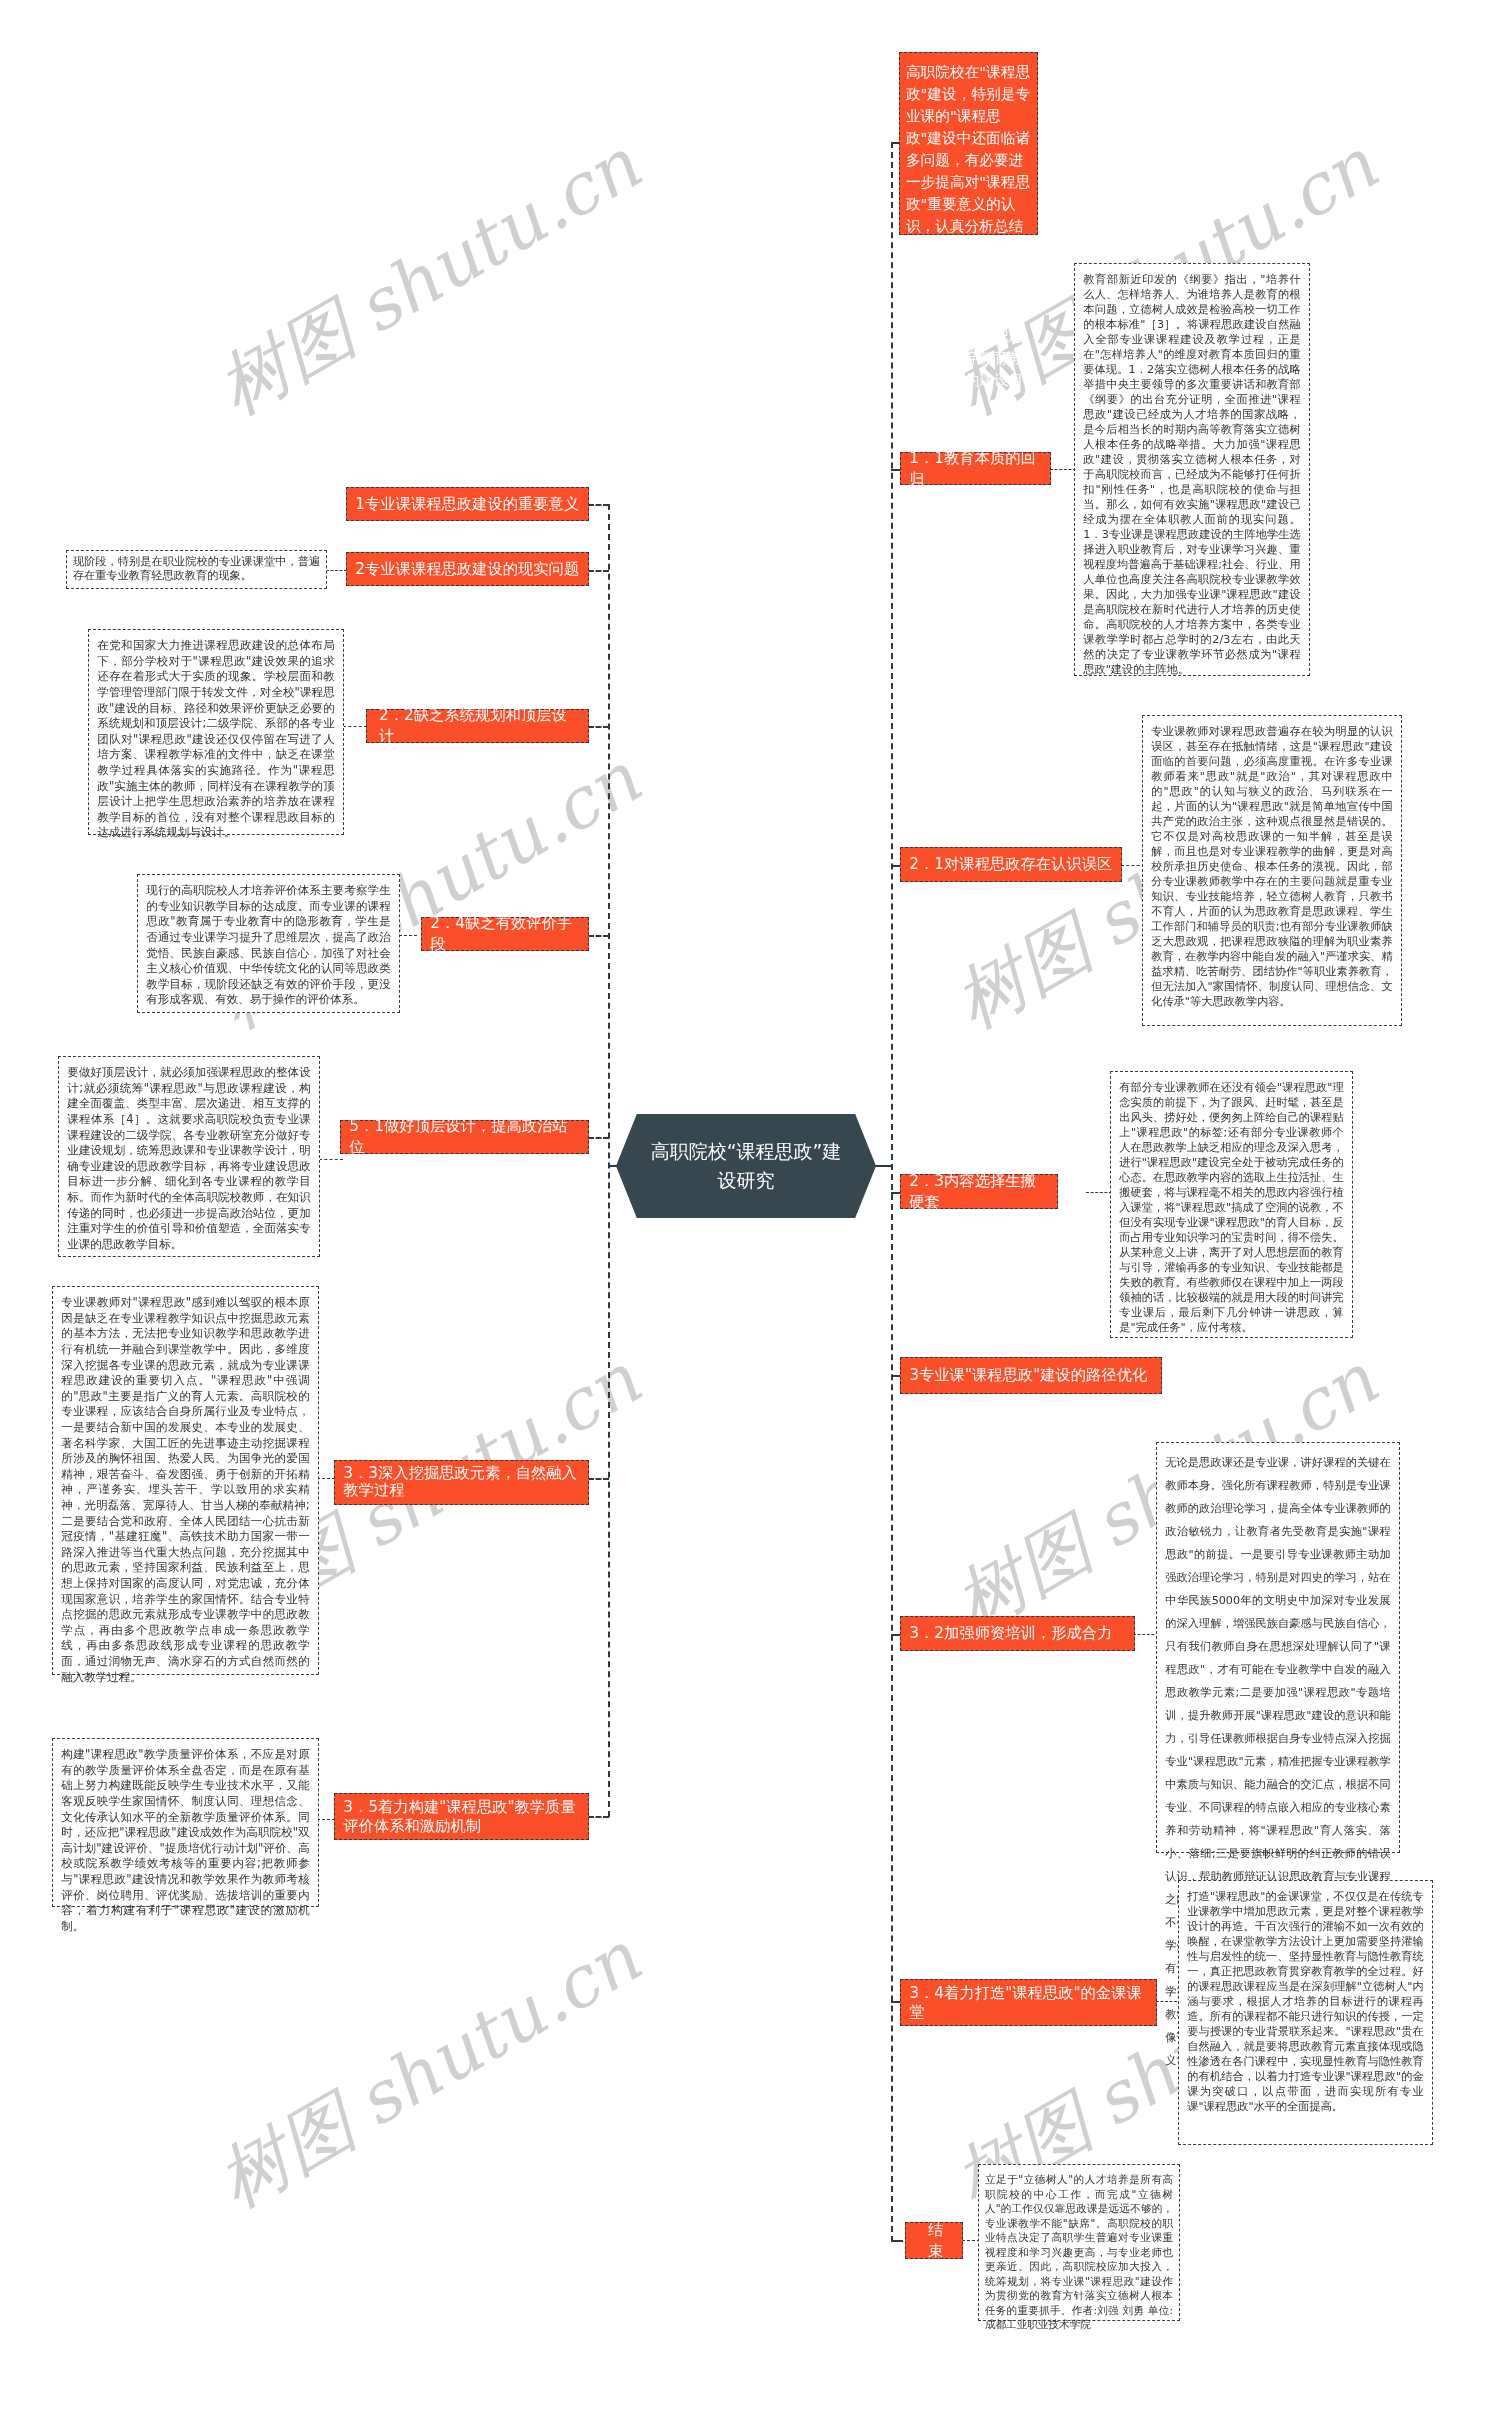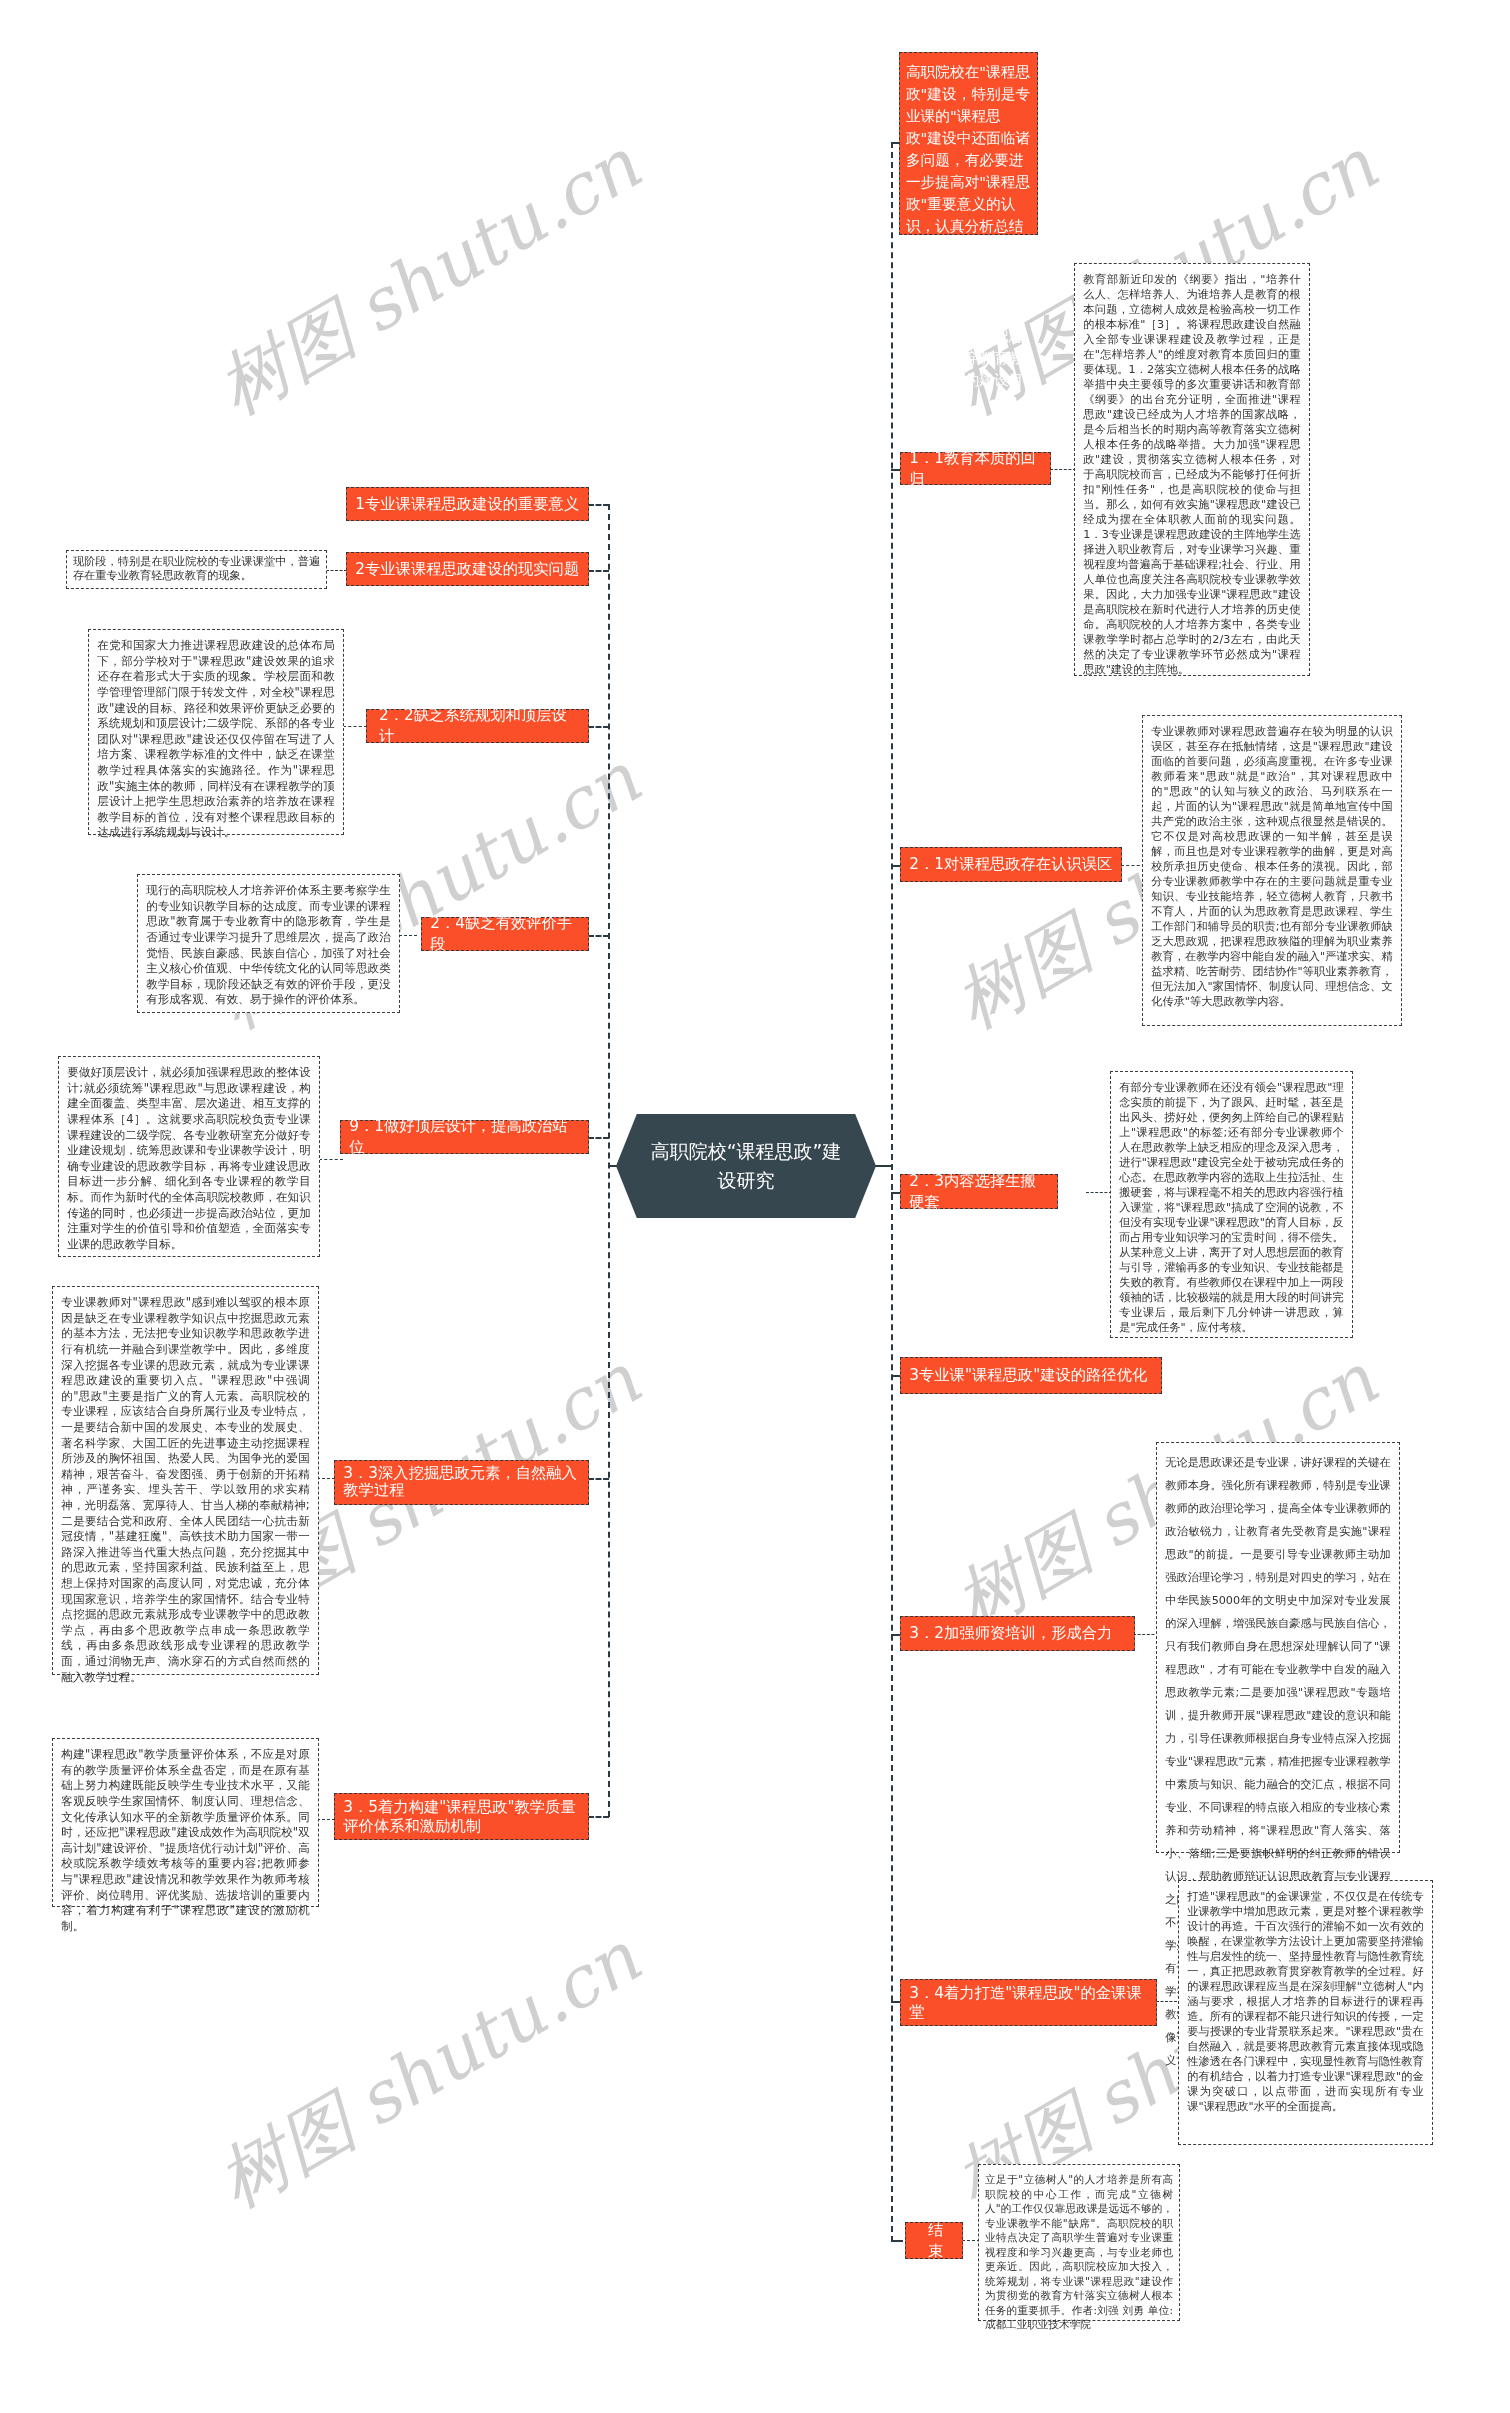--- a/index.html
+++ b/index.html
@@ -110,21 +110,21 @@
 </div>
 
 <div class="topic" style="left:421px; top:917px; width:168px; height:34px; padding:0 8.3px;">
   <span>2．4缺乏有效评价手段</span>
 </div>
 <div class="note" style="left:137px; top:874px; width:263px; height:139px;">
   <span>现行的高职院校人才培养评价体系主要考察学生的专业知识教学目标的达成度。而专业课的课程思政"教育属于专业教育中的隐形教育，学生是否通过专业课学习提升了思维层次，提高了政治觉悟、民族自豪感、民族自信心，加强了对社会主义核心价值观、中华传统文化的认同等思政类教学目标，现阶段还缺乏有效的评价手段，更没有形成客观、有效、易于操作的评价体系。</span>
 </div>
 
 <div class="topic" style="left:340px; top:1120px; width:249px; height:34px; padding:0 8.3px;">
-  <span>9．1做好顶层设计，提高政治站位</span>
+  <span>5．1做好顶层设计，提高政治站位</span>
 </div>
 <div class="note" style="left:58px; top:1056px; width:262px; height:201px;">
   <span>要做好顶层设计，就必须加强课程思政的整体设计;就必须统筹"课程思政"与思政课程建设，构建全面覆盖、类型丰富、层次递进、相互支撑的课程体系［4］。这就要求高职院校负责专业课课程建设的二级学院、各专业教研室充分做好专业建设规划，统筹思政课和专业课教学设计，明确专业建设的思政教学目标，再将专业建设思政目标进一步分解、细化到各专业课程的教学目标。而作为新时代的全体高职院校教师，在知识传递的同时，也必须进一步提高政治站位，更加注重对学生的价值引导和价值塑造，全面落实专业课的思政教学目标。</span>
 </div>
 
 <div class="topic big" style="left:334px; top:1460px; width:255px; height:45px; padding:3.5px 8.3px; line-height:17.7px; font-size:15.3px;">
   <span>3．3深入挖掘思政元素，自然融入教学过程</span>
 </div>
 <div class="note" style="left:52px; top:1286px; width:267px; height:389px;">
   <span>专业课教师对"课程思政"感到难以驾驭的根本原因是缺乏在专业课程教学知识点中挖掘思政元素的基本方法，无法把专业知识教学和思政教学进行有机统一并融合到课堂教学中。因此，多维度深入挖掘各专业课的思政元素，就成为专业课课程思政建设的重要切入点。"课程思政"中强调的"思政"主要是指广义的育人元素。高职院校的专业课程，应该结合自身所属行业及专业特点，一是要结合新中国的发展史、本专业的发展史、著名科学家、大国工匠的先进事迹主动挖掘课程所涉及的胸怀祖国、热爱人民、为国争光的爱国精神，艰苦奋斗、奋发图强、勇于创新的开拓精神，严谨务实、埋头苦干、学以致用的求实精神，光明磊落、宽厚待人、甘当人梯的奉献精神;二是要结合党和政府、全体人民团结一心抗击新冠疫情，"基建狂魔"、高铁技术助力国家一带一路深入推进等当代重大热点问题，充分挖掘其中的思政元素，坚持国家利益、民族利益至上，思想上保持对国家的高度认同，对党忠诚，充分体现国家意识，培养学生的家国情怀。结合专业特点挖掘的思政元素就形成专业课教学中的思政教学点，再由多个思政教学点串成一条思政教学线，再由多条思政线形成专业课程的思政教学面，通过润物无声、滴水穿石的方式自然而然的融入教学过程。</span>

